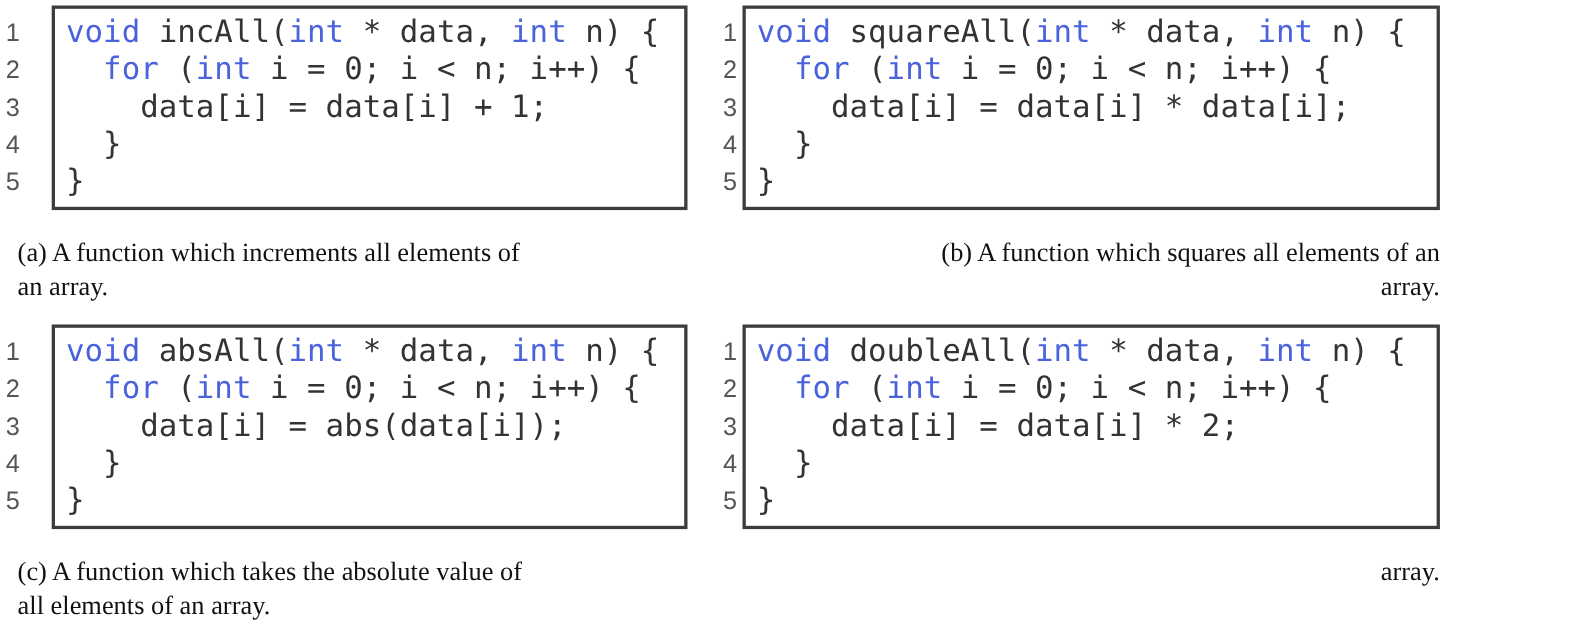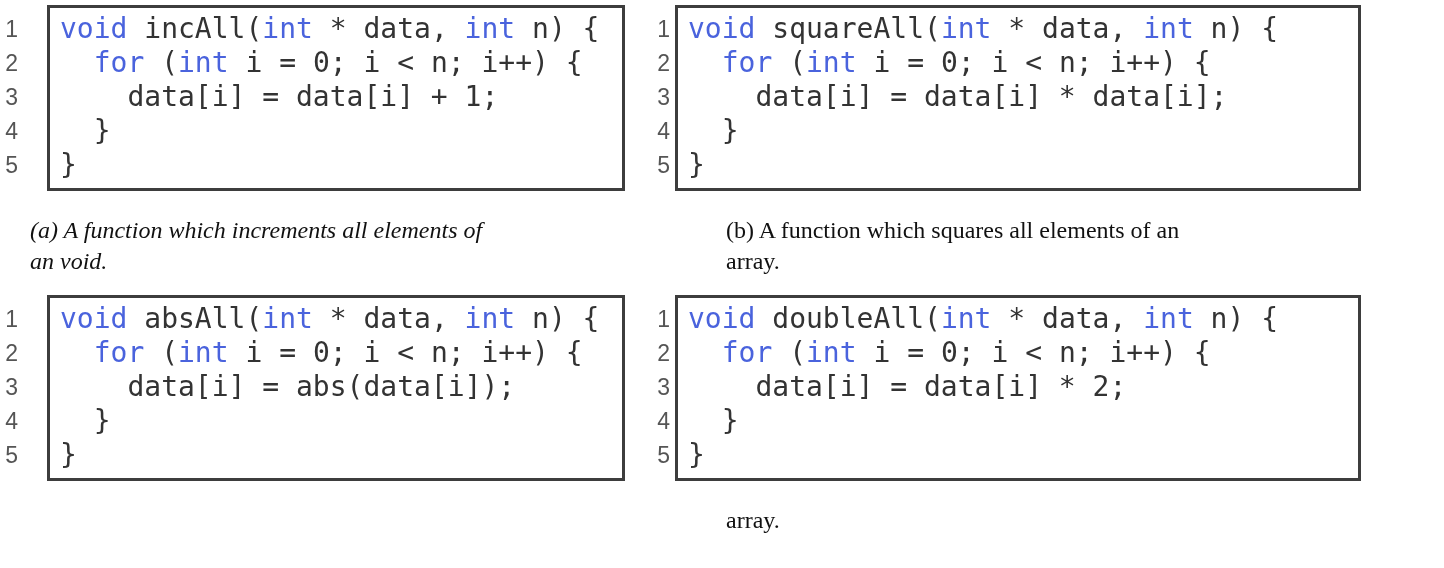--- a/index.html
+++ b/index.html
@@ -45,53 +45,53 @@
     background:var(--bg);
     padding:4px 8px 6px 10px;
     font-family:"DejaVu Sans Mono", monospace;
     font-size:28px;
     line-height:34px;
     color:var(--code);
     white-space:pre;
     box-sizing:border-box;
   }
   .col-left  .codebox{width:578px;min-height:182px;margin-left:24px;}
-  .col-right .codebox{width:686px;min-height:182px;}
+  .col-right .codebox{width:634px;min-height:182px;}
   .code-line{height:34px;}
   .kw{color:var(--kw);}
 
   .caption{
     margin-top:24px;
     font-size:24px;
     line-height:31px;
     color:var(--caption);
   }
-  .col-left  .caption{padding-left:30px;font-style:italic;}
-  .col-right .caption{padding-left:74px;}
+  .col-left  .caption{padding-left:16px;}
+  .col-right .caption{padding-left:74px;text-align:right;}
   .caption-line{display:block;}
 </style>
 </head>
 <body>
 
 <div class="figure-grid">
 
   <figure class="listing fig-a col-left">
     <div class="code-row">
       <div class="gutter">
           <div class="ln">1</div>
           <div class="ln">2</div>
           <div class="ln">3</div>
           <div class="ln">4</div>
           <div class="ln">5</div>
         </div>
       <pre class="codebox"><div class="code-line"><span class="kw">void</span><span> incAll(</span><span class="kw">int</span><span> * data, </span><span class="kw">int</span><span> n) {</span></div><div class="code-line"><span>  </span><span class="kw">for</span><span> (</span><span class="kw">int</span><span> i = 0; i &lt; n; i++) {</span></div><div class="code-line"><span>    data[i] = data[i] + 1;</span></div><div class="code-line"><span>  }</span></div><div class="code-line"><span>}</span></div></pre>
     </div>
     <figcaption class="caption">
       <span class="caption-line">(a) A function which increments all elements of</span>
-      <span class="caption-line">an void.</span>
+      <span class="caption-line">an array.</span>
     </figcaption>
   </figure>
 
   <figure class="listing fig-b col-right">
     <div class="code-row">
       <div class="gutter">
           <div class="ln">1</div>
           <div class="ln">2</div>
           <div class="ln">3</div>
           <div class="ln">4</div>
@@ -109,20 +109,24 @@
     <div class="code-row">
       <div class="gutter">
           <div class="ln">1</div>
           <div class="ln">2</div>
           <div class="ln">3</div>
           <div class="ln">4</div>
           <div class="ln">5</div>
         </div>
       <pre class="codebox"><div class="code-line"><span class="kw">void</span><span> absAll(</span><span class="kw">int</span><span> * data, </span><span class="kw">int</span><span> n) {</span></div><div class="code-line"><span>  </span><span class="kw">for</span><span> (</span><span class="kw">int</span><span> i = 0; i &lt; n; i++) {</span></div><div class="code-line"><span>    data[i] = abs(data[i]);</span></div><div class="code-line"><span>  }</span></div><div class="code-line"><span>}</span></div></pre>
     </div>
+    <figcaption class="caption">
+      <span class="caption-line">(c) A function which takes the absolute value of</span>
+      <span class="caption-line">all elements of an array.</span>
+    </figcaption>
   </figure>
 
   <figure class="listing fig-d col-right">
     <div class="code-row">
       <div class="gutter">
           <div class="ln">1</div>
           <div class="ln">2</div>
           <div class="ln">3</div>
           <div class="ln">4</div>
           <div class="ln">5</div>

